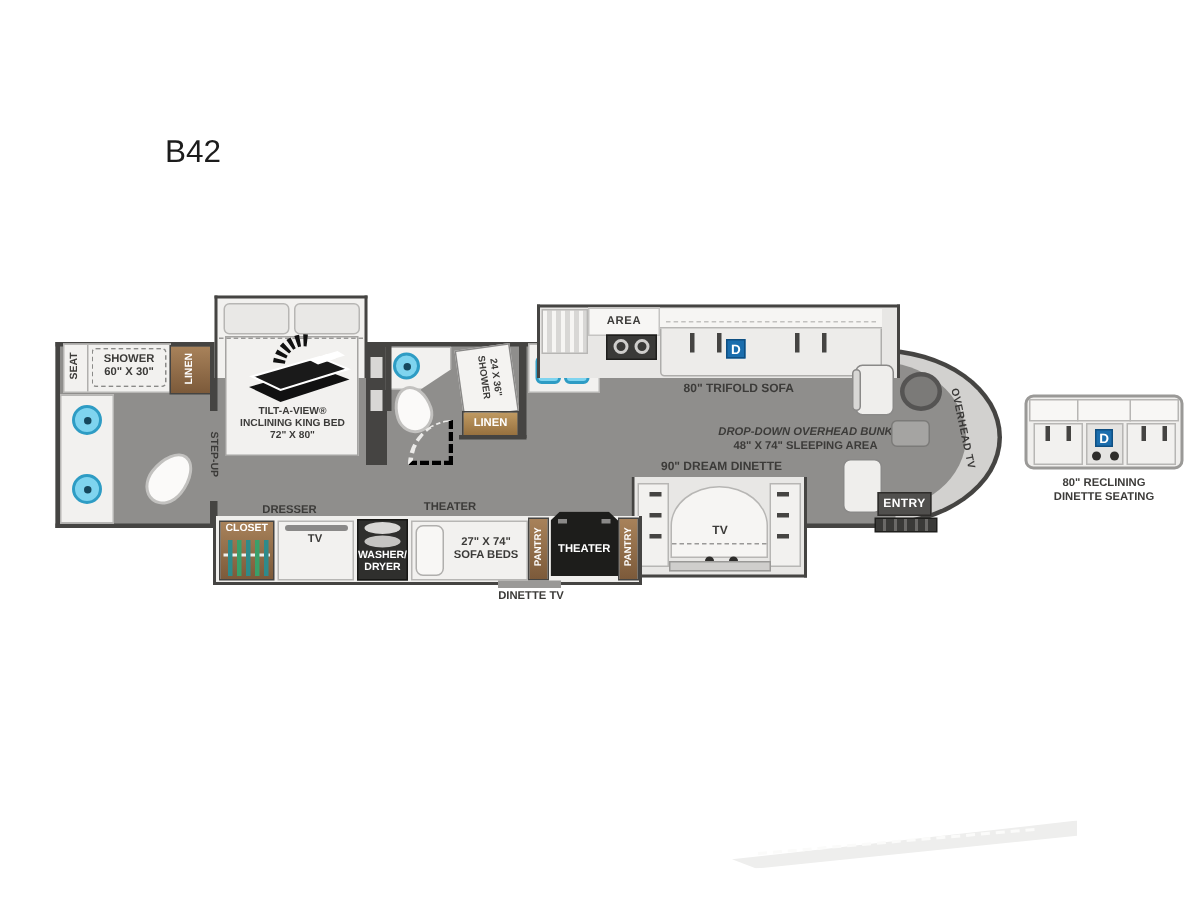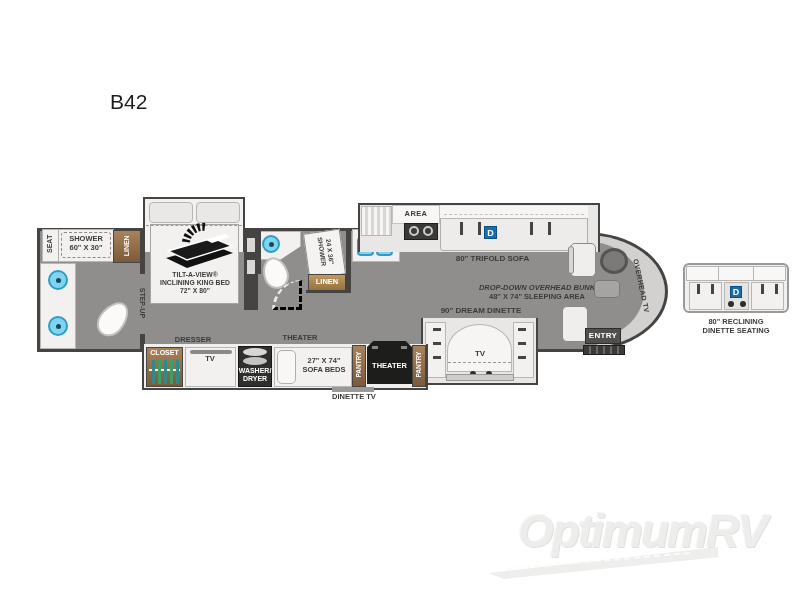--- a/index.html
+++ b/index.html
@@ -186,17 +186,16 @@
   <div class="abs tick" style="left:711px;top:284px;height:10px;"></div>
   <div class="abs tick" style="left:761px;top:284px;height:10px;"></div>
   <div class="abs tick" style="left:775px;top:284px;height:10px;"></div>
   <div class="abs" style="left:724px;top:282px;width:25px;height:28px;background:#e5e4e2;border:1px solid #b7b6b4;"></div>
   <div class="abs badge" style="left:730px;top:286px;width:12px;height:12px;">D</div>
   <div class="abs" style="left:728px;top:301px;width:6px;height:6px;background:#2e2d2b;border-radius:50%;"></div>
   <div class="abs" style="left:740px;top:301px;width:6px;height:6px;background:#2e2d2b;border-radius:50%;"></div>
   <div class="abs lbl" style="left:688px;top:318px;width:96px;font-size:7.5px;">80" RECLINING</div>
   <div class="abs lbl" style="left:688px;top:327px;width:96px;font-size:7.5px;">DINETTE SEATING</div>
 
-  <div class="abs" style="left:492px;top:504px;width:300px;font-size:46px;font-weight:bold;font-style:italic;color:#ededec;letter-spacing:-2px;text-shadow:1px 1px 0 #e2e1e0, -1px -1px 0 #f5f5f4;text-align:center;">OptimumRV</div>
   <div class="abs" style="left:488px;top:545px;width:230px;height:34px;background:#eeeeed;clip-path:polygon(0 82%,100% 6%,100% 36%,7% 100%);"></div>
   <div class="abs" style="left:505px;top:560px;width:185px;height:0;border-top:2.5px dashed #fbfbfa;transform:rotate(-5deg);"></div>
 
 </div>
 
 </body></html>

